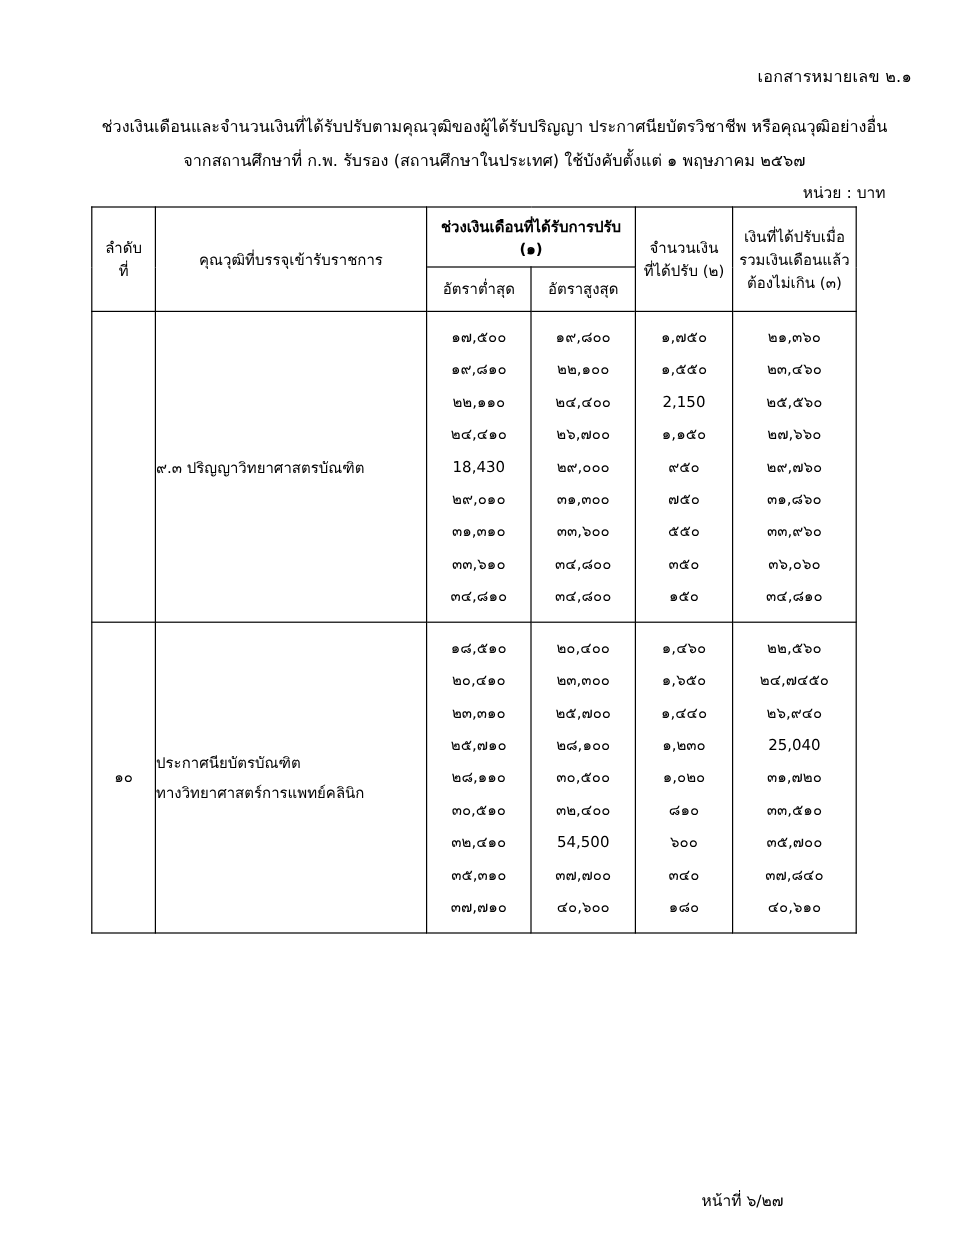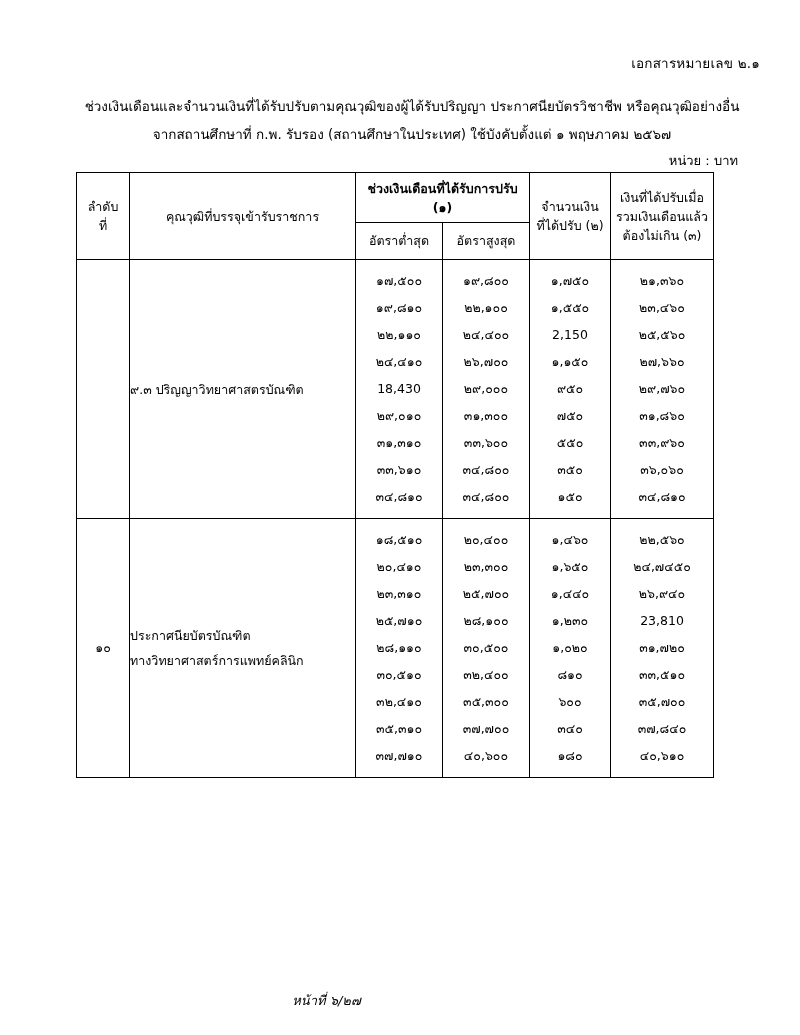--- a/index.html
+++ b/index.html
@@ -119,23 +119,22 @@
     font-size: 12.5px;
   }
   .sect-pad-top { padding-top: 7px; }
   .sect-pad-bot { padding-bottom: 8px; }
 
   .footer {
     position: absolute;
     bottom: 24px;
     left: 0;
     width: 653px;
-    text-align: center;
+    text-align: right;
     font-size: 13px;
-    font-style: italic;
   }
 </style>
 </head>
 <body>
 
 <div class="page">
 
   <div class="doc-ref">เอกสารหมายเลข ๒.๑</div>
 
   <div class="title-block">
@@ -262,21 +261,21 @@
             </div>
           </td>
           <td class="c-num">
             <div class="num-list sect-pad-top sect-pad-bot">
               <span class="num-item">๒๐,๔๐๐</span>
               <span class="num-item">๒๓,๓๐๐</span>
               <span class="num-item">๒๕,๗๐๐</span>
               <span class="num-item">๒๘,๑๐๐</span>
               <span class="num-item">๓๐,๕๐๐</span>
               <span class="num-item">๓๒,๔๐๐</span>
-              <span class="num-item">๓๕,๓๐๐</span>
+              <span class="num-item">54,500</span>
               <span class="num-item">๓๗,๗๐๐</span>
               <span class="num-item">๔๐,๖๐๐</span>
             </div>
           </td>
           <td class="c-num">
             <div class="num-list sect-pad-top sect-pad-bot">
               <span class="num-item">๑,๔๖๐</span>
               <span class="num-item">๑,๖๕๐</span>
               <span class="num-item">๑,๔๔๐</span>
               <span class="num-item">๑,๒๓๐</span>
@@ -285,21 +284,21 @@
               <span class="num-item">๖๐๐</span>
               <span class="num-item">๓๔๐</span>
               <span class="num-item">๑๘๐</span>
             </div>
           </td>
           <td class="c-num">
             <div class="num-list sect-pad-top sect-pad-bot">
               <span class="num-item">๒๒,๕๖๐</span>
               <span class="num-item">๒๔,๗๔๕๐</span>
               <span class="num-item">๒๖,๙๔๐</span>
-              <span class="num-item">23,810</span>
+              <span class="num-item">25,040</span>
               <span class="num-item">๓๑,๗๒๐</span>
               <span class="num-item">๓๓,๕๑๐</span>
               <span class="num-item">๓๕,๗๐๐</span>
               <span class="num-item">๓๗,๘๔๐</span>
               <span class="num-item">๔๐,๖๑๐</span>
             </div>
           </td>
         </tr>
       </tbody>
   </table>

